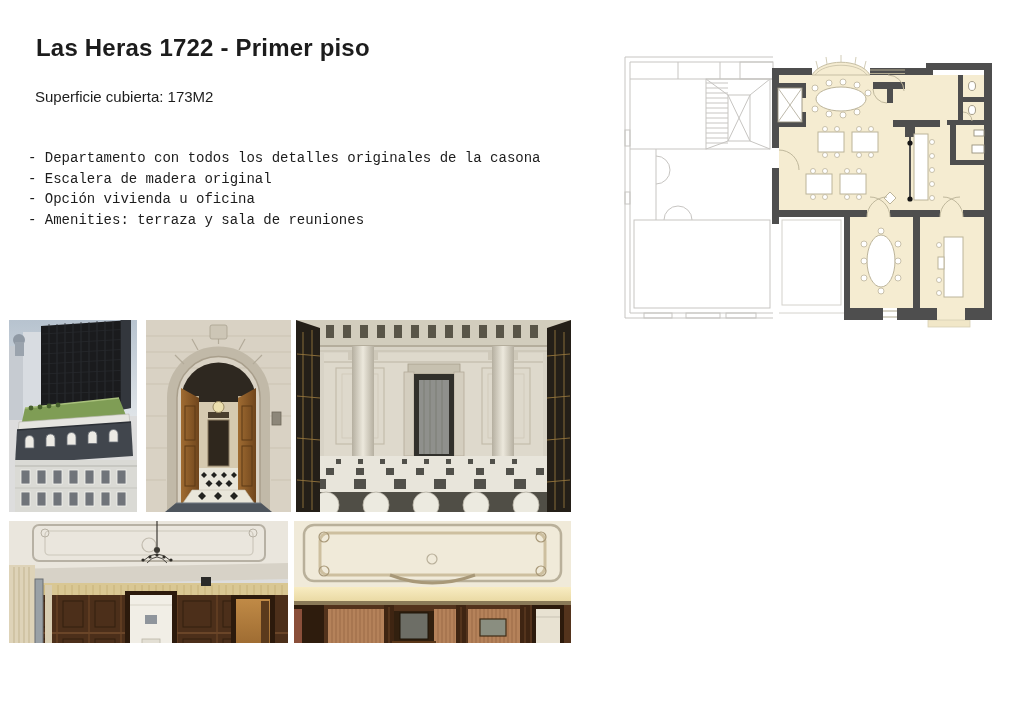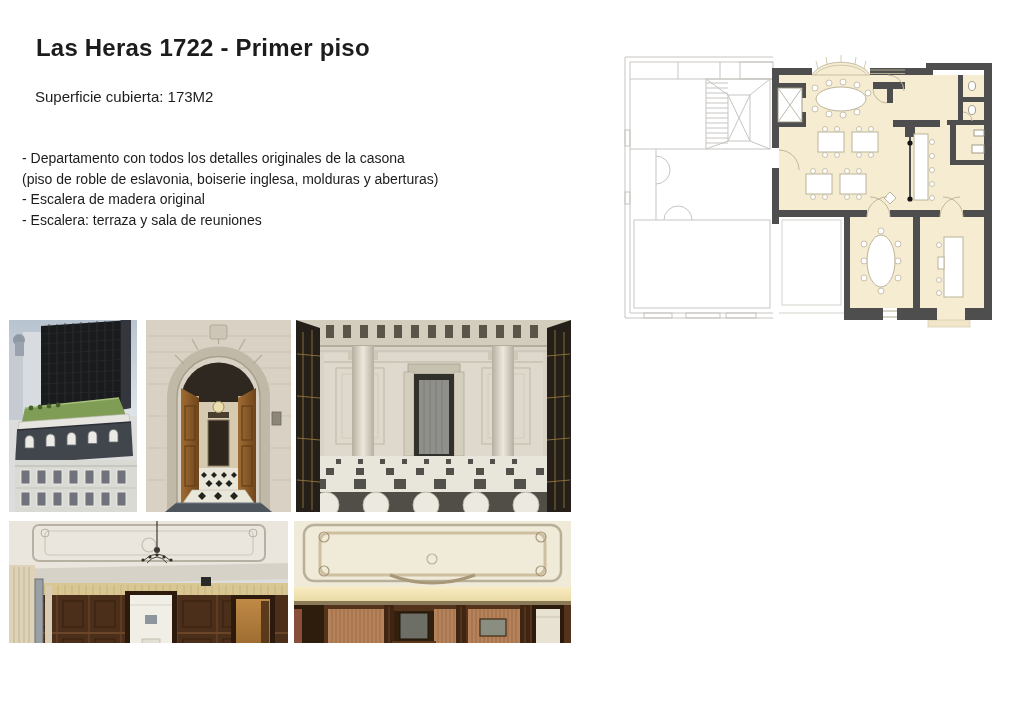--- a/index.html
+++ b/index.html
@@ -3,39 +3,39 @@
 <meta charset="utf-8">
 <style>
   html,body{margin:0;padding:0;background:#ffffff;}
   #canvas{
     position:relative;width:1024px;height:643px;background:#ffffff;
     font-family:"Liberation Sans", sans-serif;color:#1c1c1c;overflow:hidden;
   }
   .abs{position:absolute;}
   #title{left:36px;top:34px;font-size:24px;font-weight:bold;letter-spacing:.2px;white-space:nowrap;}
   #subtitle{left:35px;top:88px;font-size:15px;white-space:nowrap;}
-  #features{left:22px;top:148px;font-size:14px;line-height:20.7px;white-space:nowrap;}
+  #features{left:28px;top:148px;font-size:14px;line-height:20.7px;white-space:nowrap;font-family:Liberation Mono, monospace;}
   .photo{position:absolute;overflow:hidden;background:#ddd;}
   .photo svg{display:block;width:100%;height:100%;}
   #floorplan{left:622px;top:52px;width:376px;height:284px;}
   #floorplan svg{display:block;width:100%;height:100%;}
   .strip{position:absolute;height:3px;top:721px;background:#d8d8d4;}
 </style>
 </head>
 <body>
 
 <div id="canvas">
 
   <div id="title" class="abs">Las Heras 1722 - Primer piso</div>
   <div id="subtitle" class="abs">Superficie cubierta: 173M2</div>
   <div id="features" class="abs">
     <div>- Departamento con todos los detalles originales de la casona</div>
-    <div>(piso de roble de eslavonia, boiserie inglesa, molduras y aberturas)</div>
     <div>- Escalera de madera original</div>
-    <div>- Escalera: terraza y sala de reuniones</div>
+    <div>- Opción vivienda u oficina</div>
+    <div>- Amenities: terraza y sala de reuniones</div>
   </div>
 
   <div id="floorplan" class="abs">
     <svg viewBox="0 0 376 284">
 
       <g stroke="#c7c5c2" stroke-width="1" fill="none">
         <path d="M3,5 H151 M8,10 H151 M3,5 V266 M8,10 V261 M3,266 H151 M8,261 H151 M8,27 H151 M56,10 V27 M98,10 V27"></path>
         <rect x="118" y="10" width="33" height="17"></rect>
         <rect x="84" y="27" width="64" height="70"></rect>
         <rect x="106" y="43" width="22" height="46"></rect>

